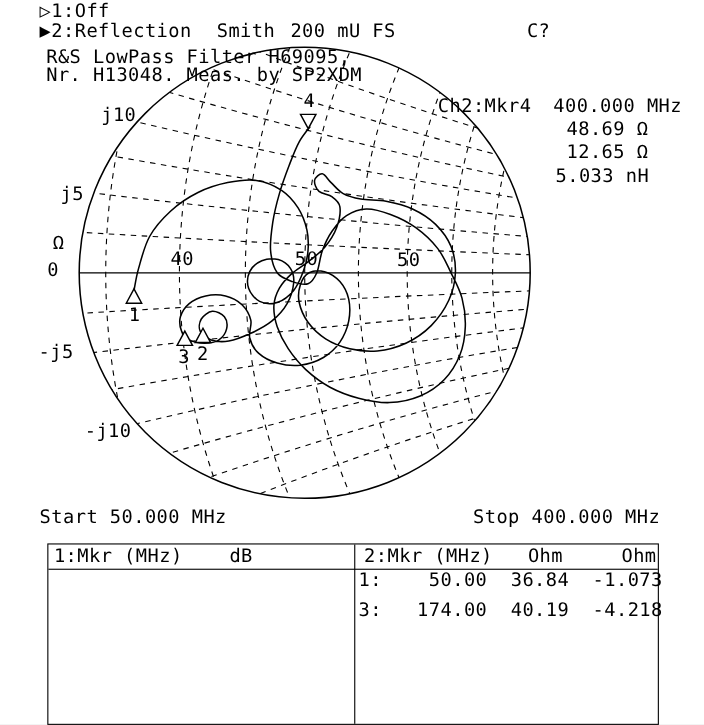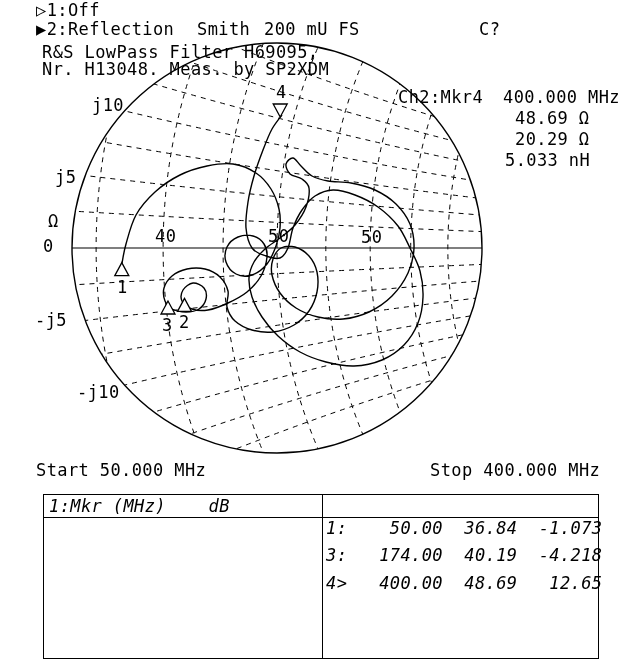--- a/index.html
+++ b/index.html
@@ -21,21 +21,21 @@
   <div class="t" style="left:197px;top:21px">Smith</div>
   <div class="t" style="left:264px;top:21px">200 mU FS</div>
   <div class="t" style="left:479px;top:21px">C?</div>
 
   <div class="t" style="left:42px;top:44px">R&amp;S LowPass Filter H69095,</div>
   <div class="t" style="left:42px;top:61px">Nr. H13048. Meas. by SP2XDM</div>
 
   <div class="t" style="left:398px;top:89px">Ch2:Mkr4</div>
   <div class="t" style="left:503px;top:89px">400.000 MHz</div>
   <div class="t" style="left:515px;top:110px">48.69 Ω</div>
-  <div class="t" style="left:515px;top:131px">20.29 Ω</div>
+  <div class="t" style="left:515px;top:131px">12.65 Ω</div>
   <div class="t" style="left:505px;top:152px">5.033 nH</div>
 
   <svg id="chart" width="640" height="659" viewBox="0 0 640 659">
       <defs>
         <clipPath id="rim">
           <circle cx="277" cy="248" r="205"></circle>
         </clipPath>
       </defs>
       <g clip-path="url(#rim)" fill="none" stroke="#000" stroke-width="1" stroke-dasharray="5,5">
         <circle cx="699.0588235294117" cy="248" r="602.9411764705883"></circle>
@@ -81,22 +81,22 @@
   <div class="t" style="left:361px;top:229px">50</div>
 
   <div class="t" style="left:117px;top:279px">1</div>
   <div class="t" style="left:179px;top:314px">2</div>
   <div class="t" style="left:162px;top:317px">3</div>
   <div class="t" style="left:276px;top:84px">4</div>
 
   <div class="t" style="left:36px;top:462px">Start 50.000 MHz</div>
   <div class="t" style="left:430px;top:462px">Stop 400.000 MHz</div>
 
-  <div style="position:absolute;left:43px;top:494px;width:554px;height:163px;border:1px solid #000;font-style:italic;">
+  <div style="position:absolute;left:43px;top:494px;width:554px;height:163px;border:1px solid #000;">
     <div class="line" style="left:278px;top:0;width:1px;height:163px"></div>
     <div class="line" style="left:0;top:22px;width:554px;height:1px"></div>
     <div class="t" style="left:5px;top:3px">1:Mkr (MHz)    dB</div>
+    <div class="t" style="left:287px;top:3px">2:Mkr (MHz)   Ohm     Ohm</div>
     <div class="t" style="left:282px;top:25px">1:    50.00  36.84  -1.073</div>
     <div class="t" style="left:282px;top:52px">3:   174.00  40.19  -4.218</div>
-    <div class="t" style="left:282px;top:80px">4&gt;   400.00  48.69   12.65</div>
   </div>
 
 </div>
 
 </body></html>

